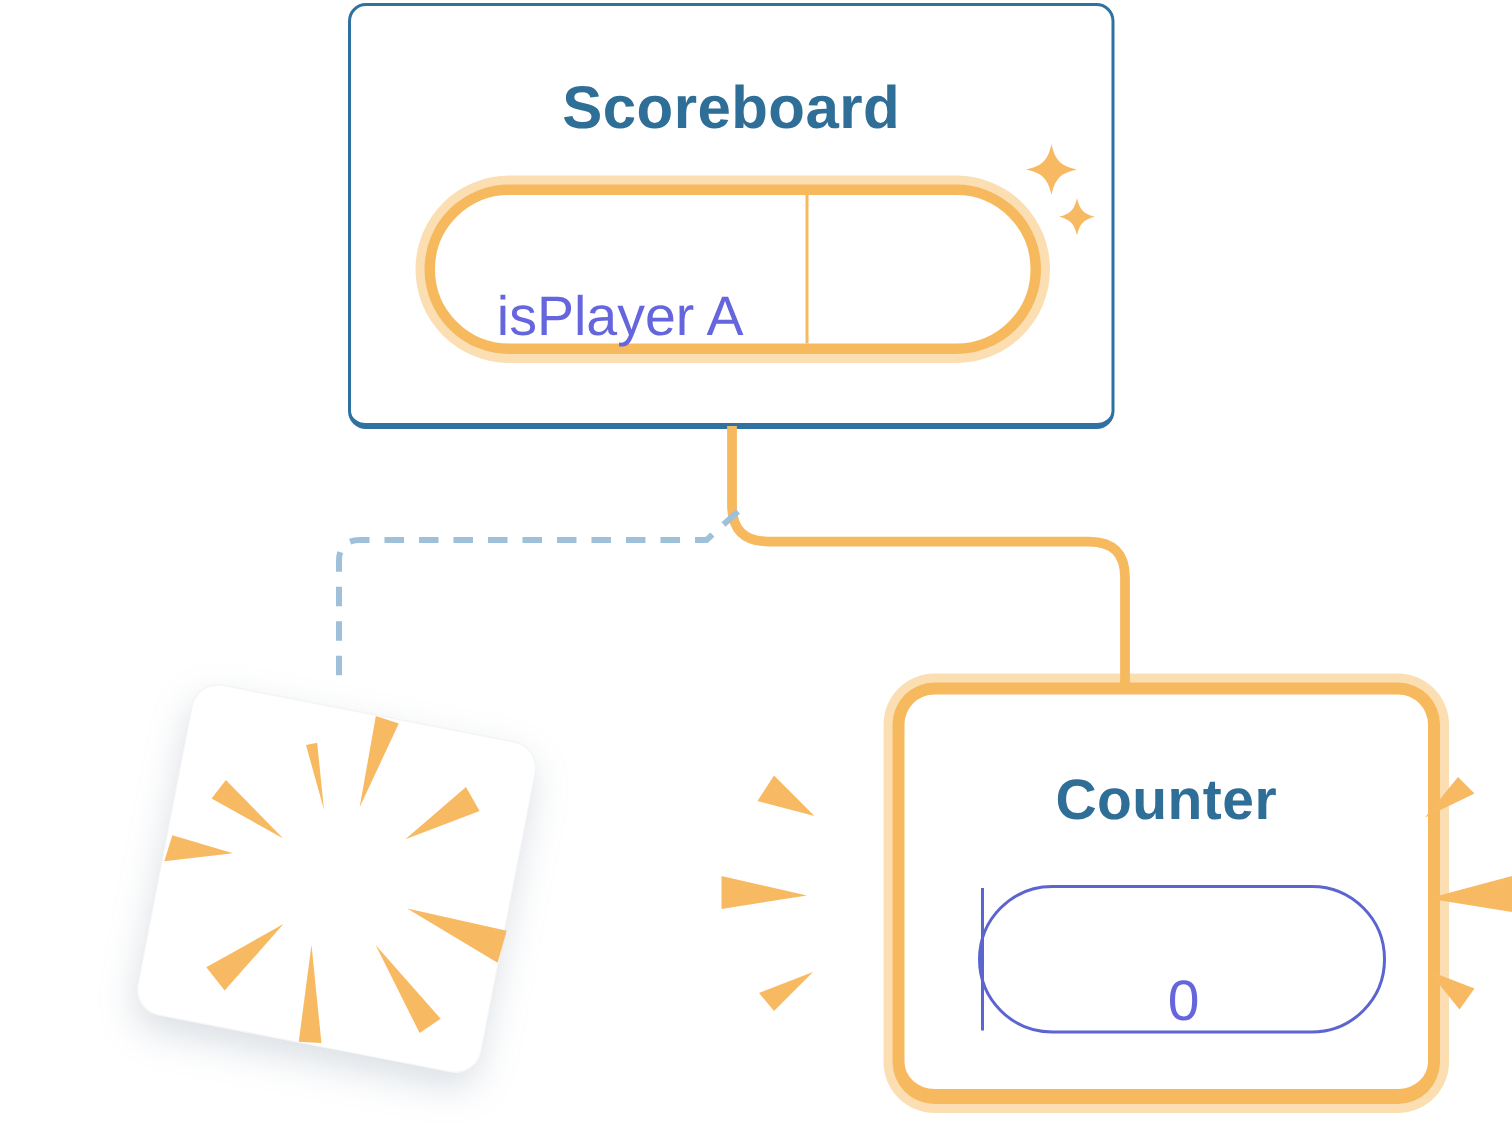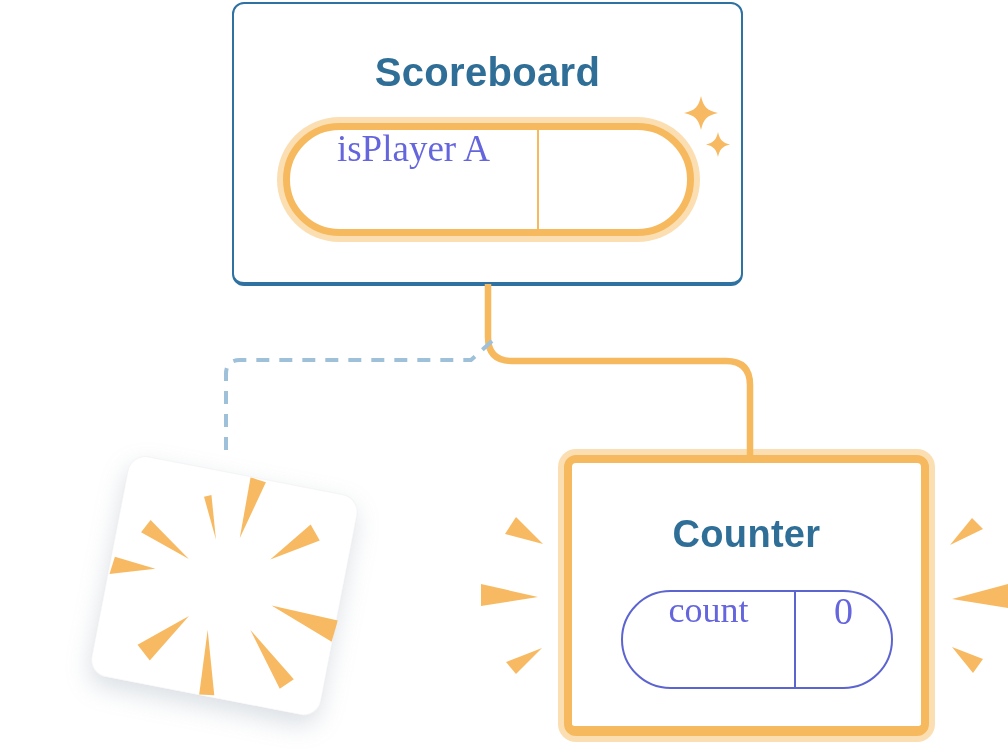--- a/index.html
+++ b/index.html
@@ -9,34 +9,34 @@
     overflow:hidden;font-family:"Liberation Sans","DejaVu Sans",sans-serif;
   }
 
   
   .card{position:absolute;background:var(--card-bg,#fff);}
   .scoreboard-card{
     left:232px;top:2px;width:511px;height:284px;border-radius:12px;
     border:2px solid var(--card-border-blue);border-bottom-width:4px;
   }
   .counter-card{
-    left:564px;top:455px;width:365px;height:281px;border-radius:12px;
+    left:595px;top:455px;width:365px;height:281px;border-radius:28px;
     border:8px solid var(--orange);border-bottom-width:10px;
     box-shadow:0 0 0 6px var(--orange-halo);
   }
   .card-title{
     position:absolute;left:0;right:0;text-align:center;line-height:1;
     color:var(--title-blue);font-weight:bold;letter-spacing:.3px;
   }
   .scoreboard-card .card-title{top:48px;font-size:40px;}
   .counter-card .card-title{top:52px;font-size:38px;}
 
   
   .pill{position:absolute;display:flex;align-items:stretch;background:#fff;}
-  .pill-section{display:flex;align-items:flex-start;justify-content:center;line-height:1;font-family:Liberation Serif, serif;}
+  .pill-section{display:flex;align-items:flex-end;justify-content:center;line-height:1;}
   .pill-label{color:var(--purple);}
   .pill-value{color:var(--purple);}
   .scoreboard-pill{
     left:49px;top:119px;width:411px;height:113px;border-radius:60px;
     border:7px solid var(--orange);box-shadow:0 0 0 6px var(--orange-halo);
   }
   .scoreboard-pill .pill-left{width:247px;}
   .scoreboard-pill .pill-divider{width:2px;background:var(--orange);}
   .scoreboard-pill .pill-right{flex:1;}
   .scoreboard-pill .pill-label{font-size:37px;}
@@ -92,23 +92,20 @@
       <div class="pill-section pill-left">
         <span class="pill-label">isPlayer A</span>
       </div>
       <div class="pill-divider"></div>
     </div>
   </div>
 
   <div class="card counter-card">
     <div class="card-title">Counter</div>
     <div class="pill counter-pill">
-      <div class="pill-section pill-left">
-        <span class="pill-label">count</span>
-      </div>
       <div class="pill-divider"></div>
       <div class="pill-section pill-right">
         <span class="pill-value">0</span>
       </div>
     </div>
   </div>
 
   <svg class="overlay" width="1008" height="750" viewBox="0 0 1008 750">
 
     <path class="stroke-orange" d="M 488,284 L 488,337 Q 488,361 512,361 L 726,361 Q 750,361 750,385 L 750,458"></path>

